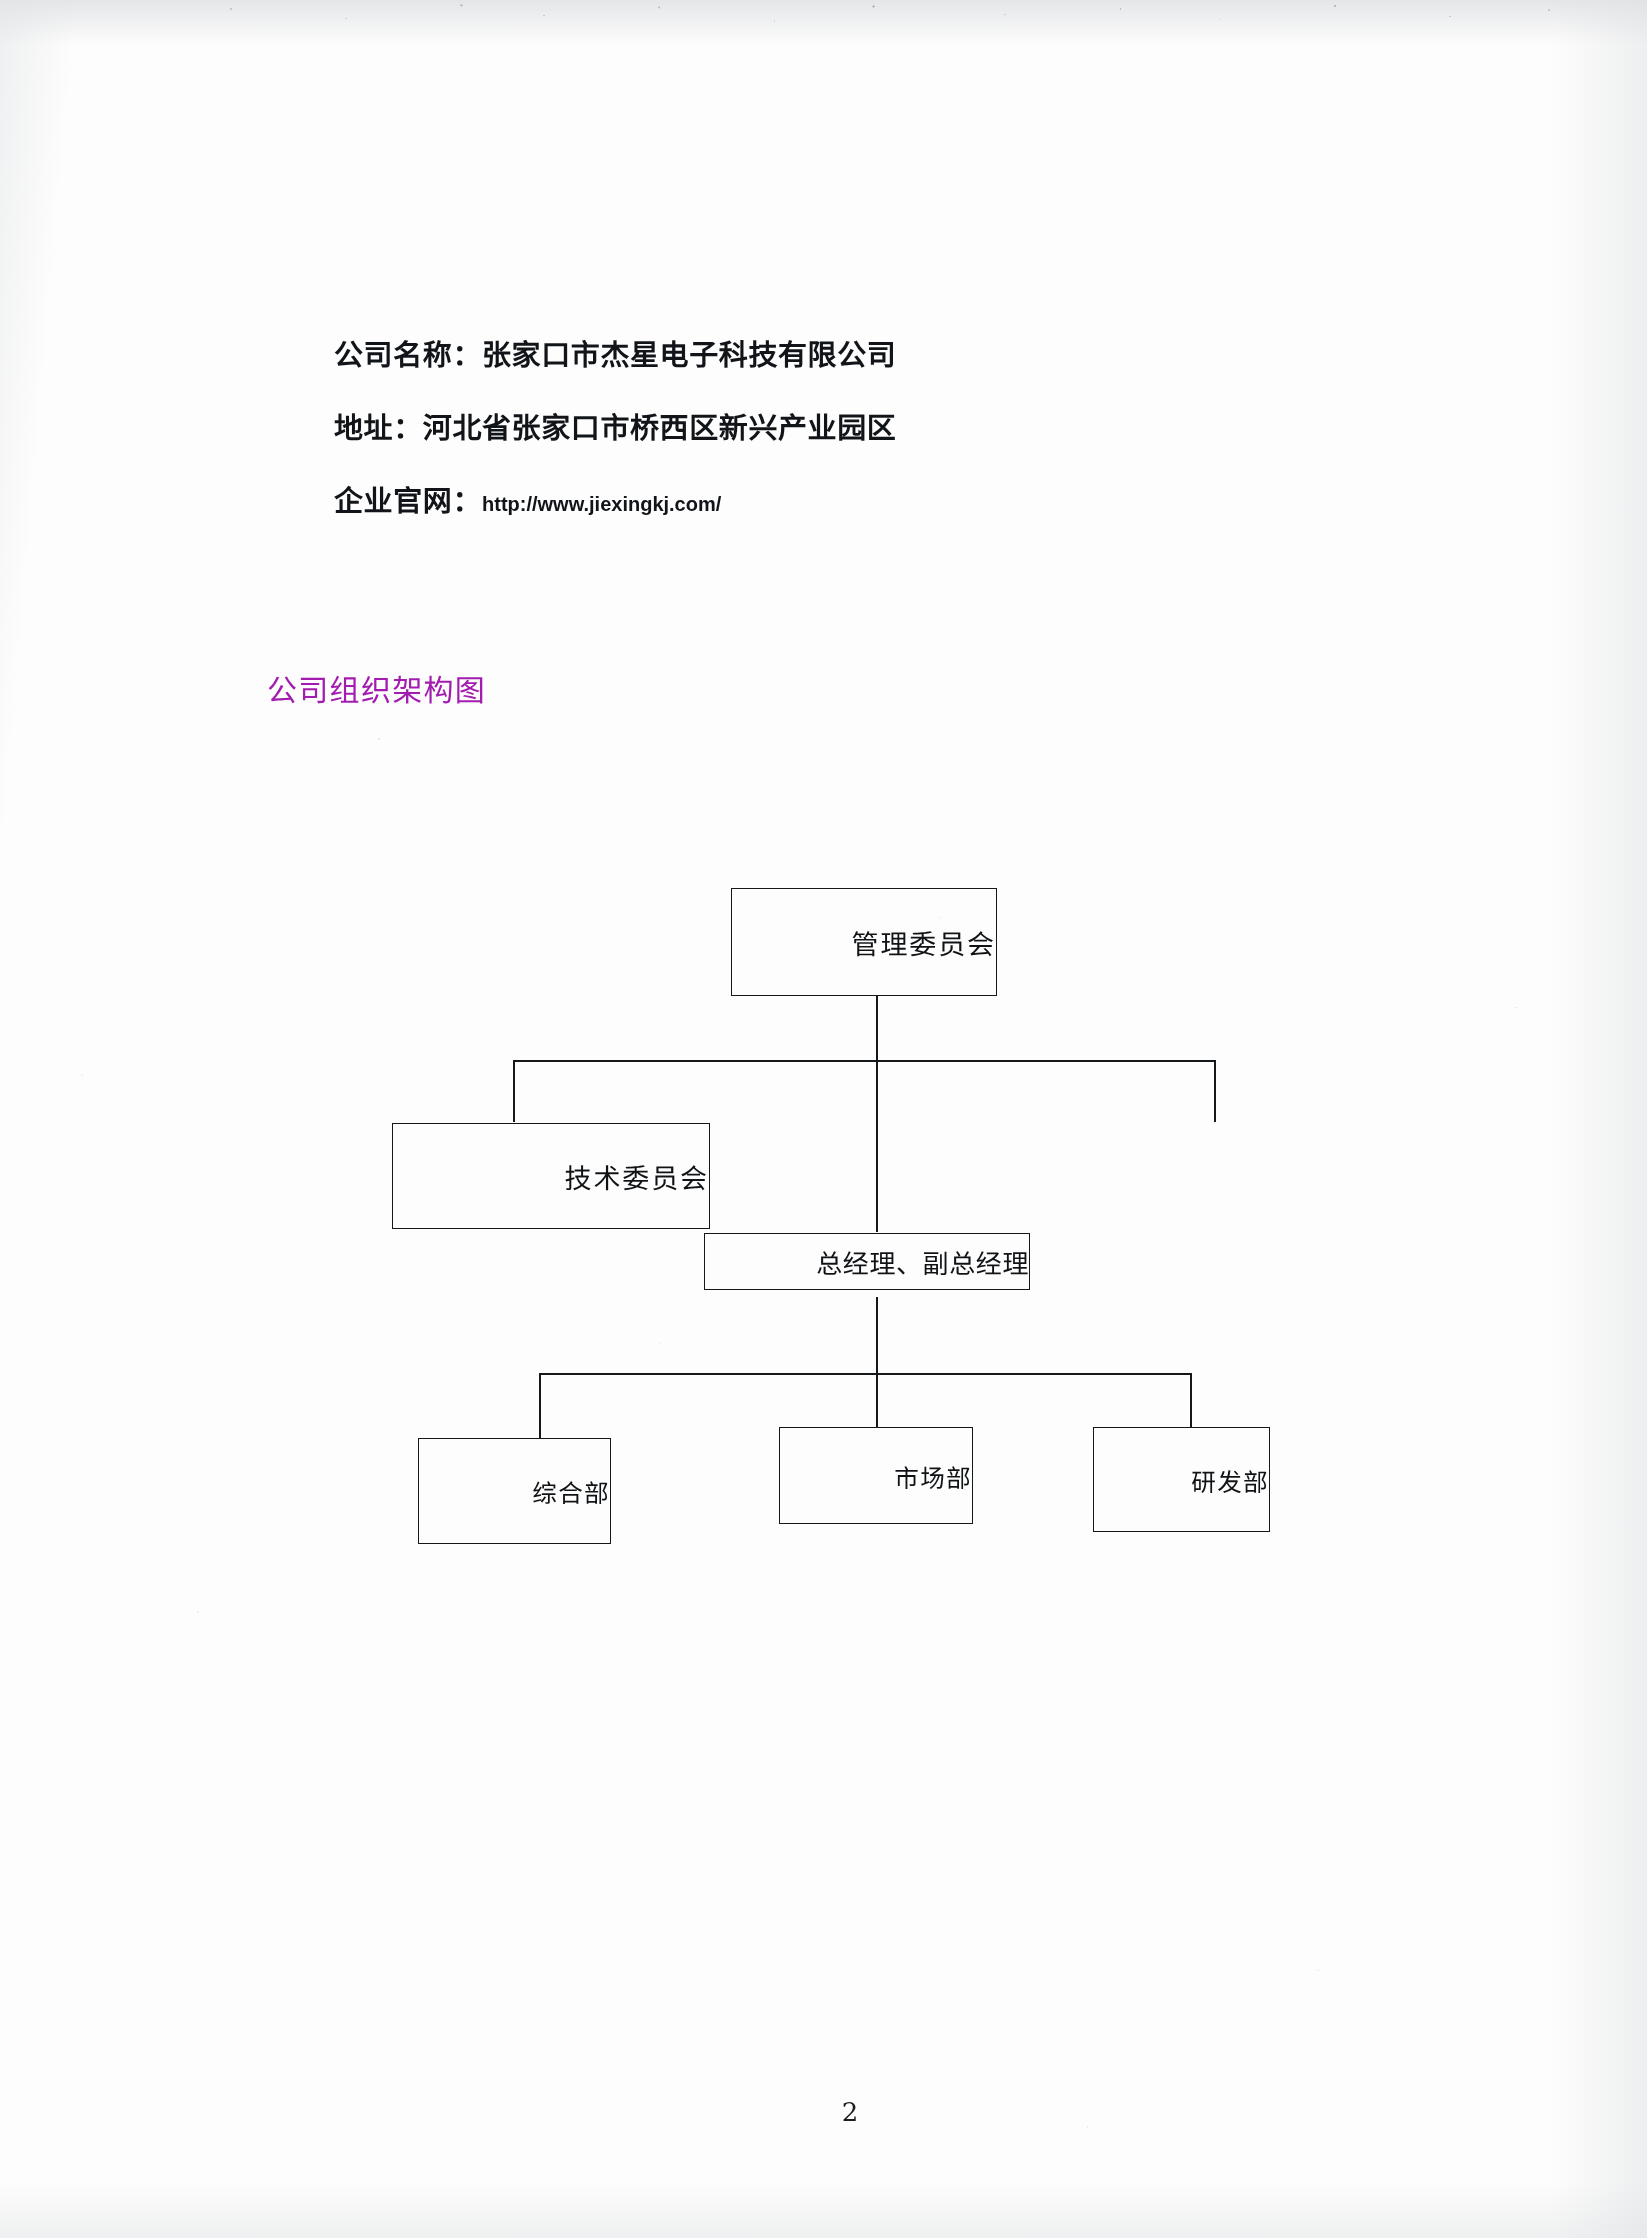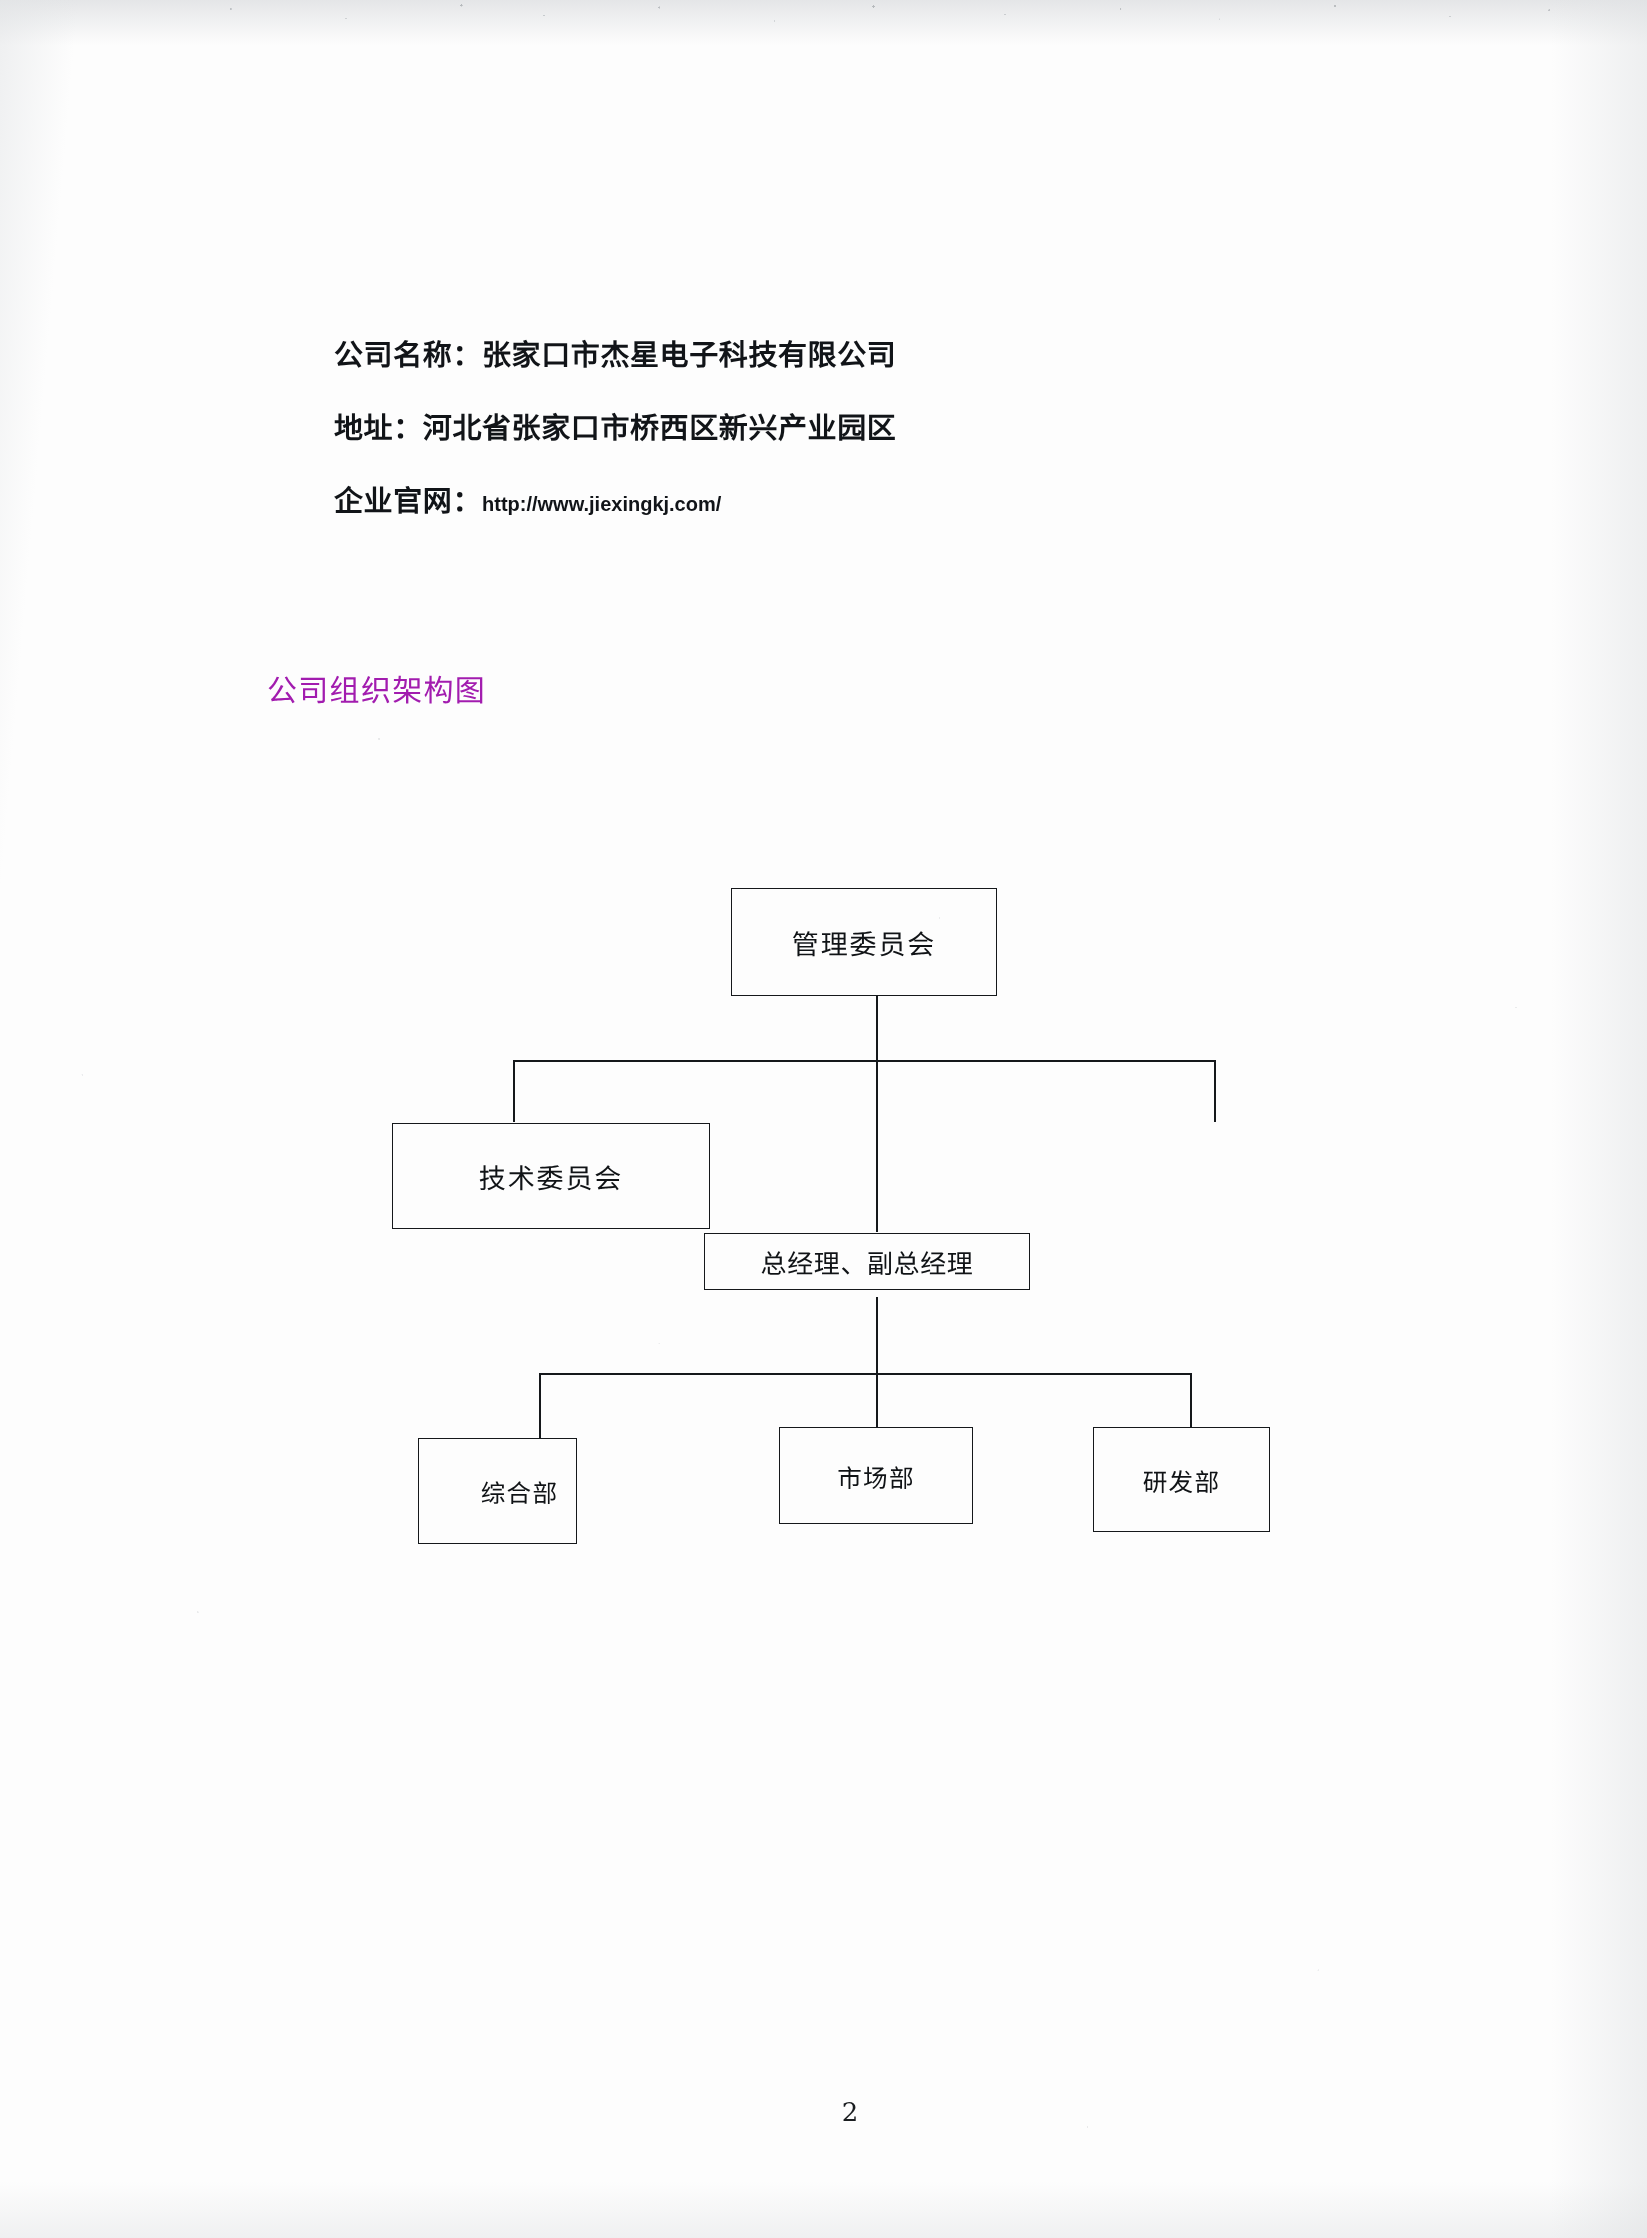--- a/index.html
+++ b/index.html
@@ -111,21 +111,21 @@
     pointer-events: none;
   }
 
   .node {
     position: absolute;
     box-sizing: border-box;
     border: 1.9px solid #15181b;
     background: transparent;
     display: flex;
     align-items: center;
-    justify-content: center;
+    justify-content: flex-end;
     pointer-events: auto;
   }
   .node .node-label {
     font-family: "DejaVu Serif", "Liberation Serif", serif;
     font-size: 27px;
     letter-spacing: 1.9px;
     color: #101316;
     white-space: nowrap;
   }
   .node.small .node-label { font-size: 24.6px; letter-spacing: 1.3px; }
@@ -196,21 +196,21 @@
 
 
     <div class="connector v" style="left:876px; top:1297px; width:1.9px; height:77px;"></div>
 
     <div class="connector h" style="left:539px; top:1373px; width:653px; height:1.9px;"></div>
 
     <div class="connector v" style="left:539px; top:1373px; width:1.9px; height:65px;"></div>
     <div class="connector v" style="left:876px; top:1373px; width:1.9px; height:54px;"></div>
     <div class="connector v" style="left:1190px; top:1373px; width:1.9px; height:54px;"></div>
 
-    <div class="node small" style="left:418px; top:1438px; width:159px; height:106px;padding-left:44px;">
+    <div class="node small" style="left:418px; top:1438px; width:193px; height:106px;padding-left:44px;">
       <span class="node-label">综合部</span>
     </div>
 
     <div class="node small" style="left:779px; top:1427px; width:194px; height:97px;">
       <span class="node-label">市场部</span>
     </div>
 
     <div class="node small" style="left:1093px; top:1427px; width:177px; height:105px;">
       <span class="node-label">研发部</span>
     </div>

